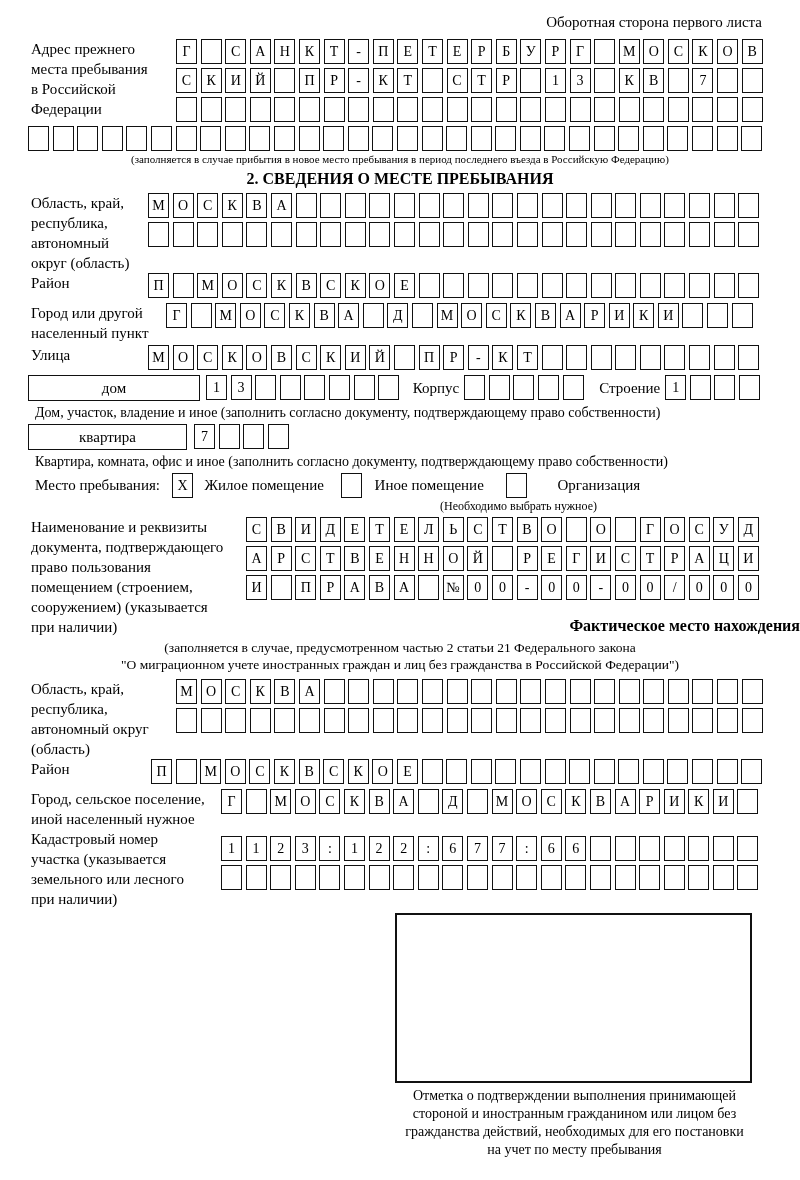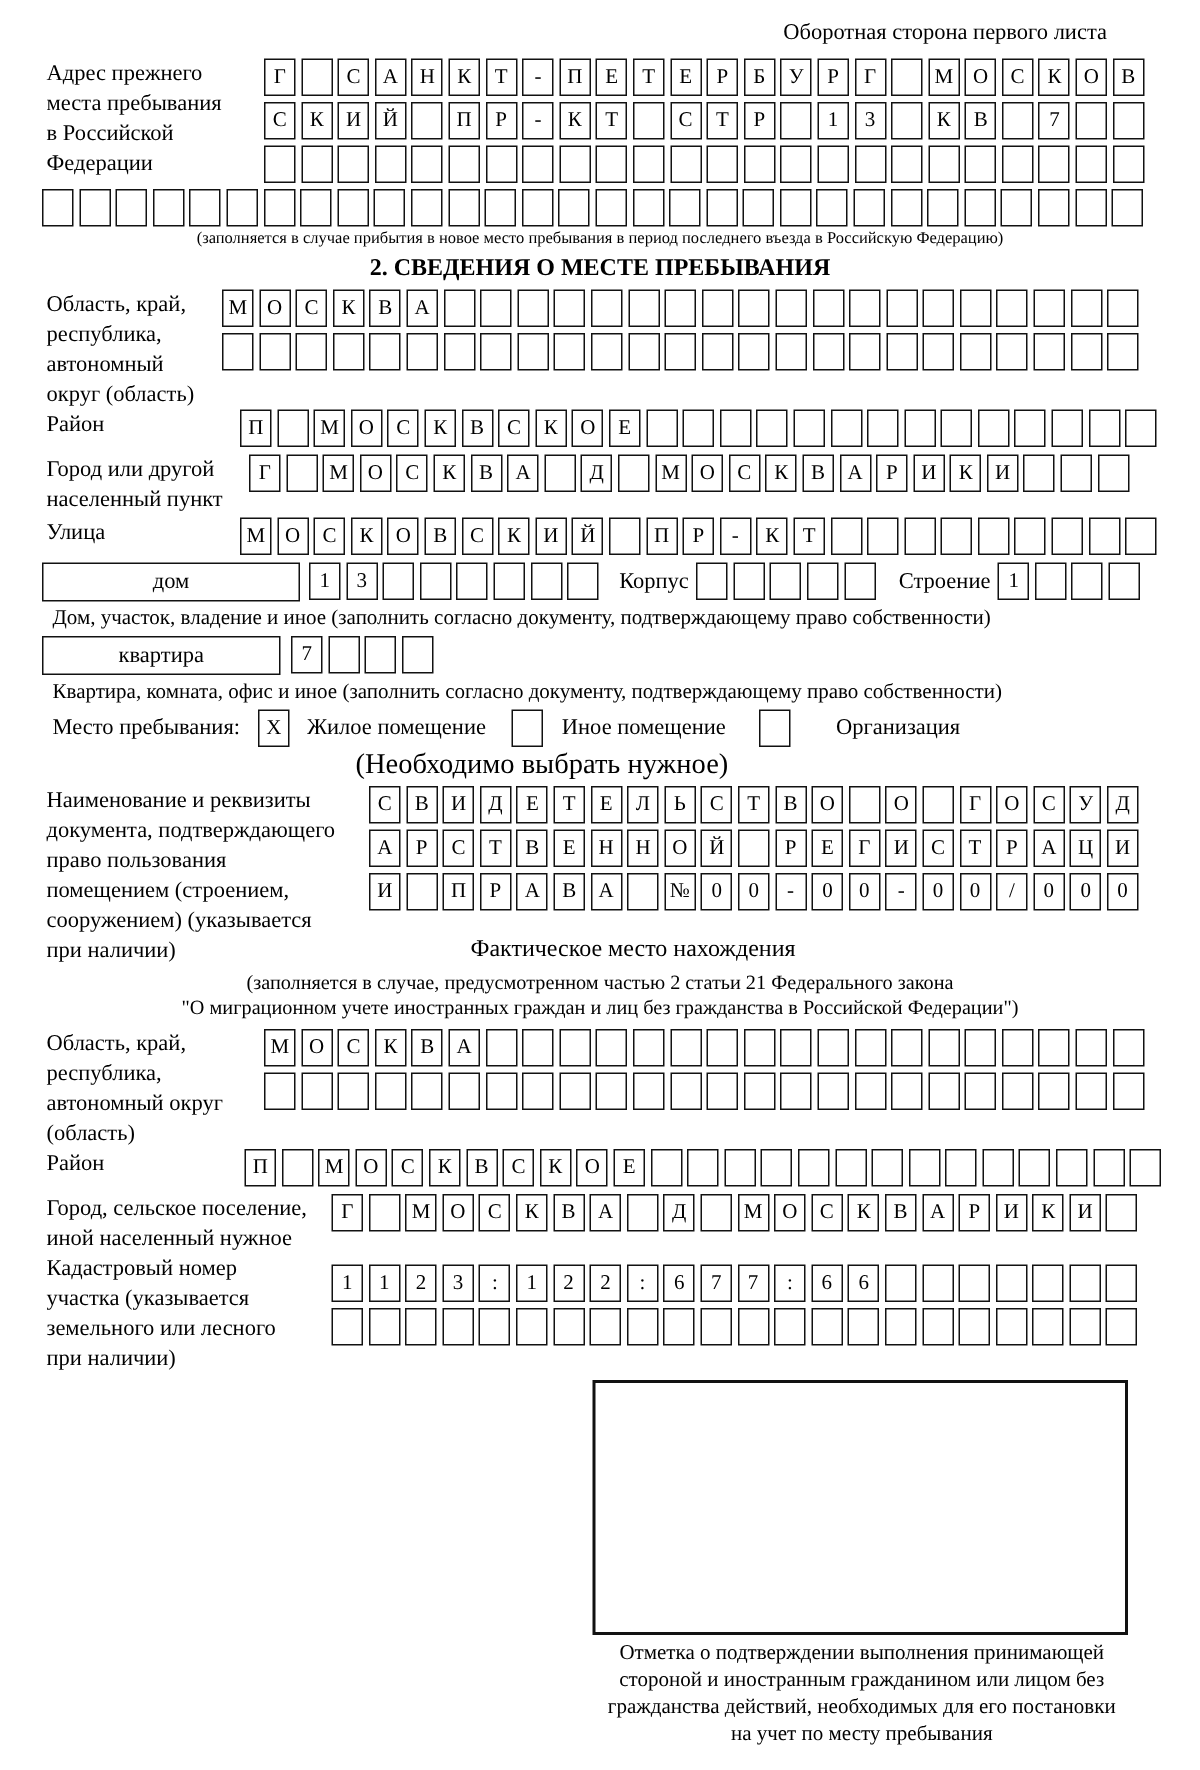--- a/index.html
+++ b/index.html
@@ -2,35 +2,35 @@
 <html><head>
 <meta charset="utf-8">
 <style>
   html, body {
     margin: 0; padding: 0;
     width: 800px; height: 1180px;
     background: #ffffff; color: #000000;
     font-family: "Liberation Serif", "DejaVu Serif", serif;
     overflow: hidden;
   }
-  .header-note { text-align: right; padding: 14px 62px 0 0; font-size: 15px; }
+  .header-note { text-align: right; padding: 14px 38px 0 0; font-size: 15px; }
 
   .cells { display: flex; }
   .cell {
     box-sizing: border-box;
     flex: 0 0 21px; width: 21px; height: 25px;
     border: 1.5px solid #111;
     margin-right: 3.6px;
     display: inline-flex; align-items: center; justify-content: center;
     font-size: 14px; line-height: 1;
   }
   .rowgap { margin-bottom: 4px; }
 
   .block { display: flex; align-items: flex-start; margin-left: 31px; }
-  .fgap  { margin-bottom: 5px; gap: 12px; }
+  .fgap  { margin-bottom: 5px; }
   .flabel { flex: 0 0 auto; font-size: 15px; line-height: 20px; }
   .lw117 { width: 117px; }
   .lw135 { width: 135px; }
   .lw145 { width: 145px; }
   .lw120 { width: 120px; }
   .lw190 { width: 190px; }
   .lw215 { width: 215px; }
 
   .full-row { margin: 4px 0 0 28px; }
   .note-center { text-align: center; font-size: 11px; margin-top: 2px; }
@@ -40,23 +40,23 @@
   .wide-box {
     box-sizing: border-box; border: 1.5px solid #111; height: 26px;
     display: flex; align-items: center; justify-content: center; font-size: 15px;
   }
   .dom-box { width: 172px; }
   .kv-box  { width: 159px; }
   .inline-label { font-size: 15px; line-height: 26px; }
   .side-note { margin-left: 35px; font-size: 14px; margin-bottom: 3px; }
 
   .stay-row { display: flex; align-items: center; margin: 2px 0 0 35px; font-size: 15px; }
-  .choose-note { margin-left: 237px; font-size: 19px; margin-top: 1px; margin-bottom: 3px; }
-
-  .actual-title { text-align: center; font-weight: normal; font-size: 16px; margin-top: -20px; padding-left: 44px; }
+  .choose-note { margin-left: 237px; font-size: 12px; margin-top: 1px; margin-bottom: 3px; text-align: center; }
+
+  .actual-title { text-align: right; font-weight: bold; font-size: 16px; margin-top: -20px; padding-left: 44px; }
   .actual-note { text-align: center; font-size: 13.5px; line-height: 17px; margin: 4px 0 6px; }
 
   .cad-cells { margin-top: 7px; }
 
   .stamp-box {
     box-sizing: border-box; width: 357px; height: 170px;
     border: 2px solid #111; margin: 4px 0 0 395px;
   }
   .stamp-note {
     width: 385px; margin: 4px 0 0 382px;

